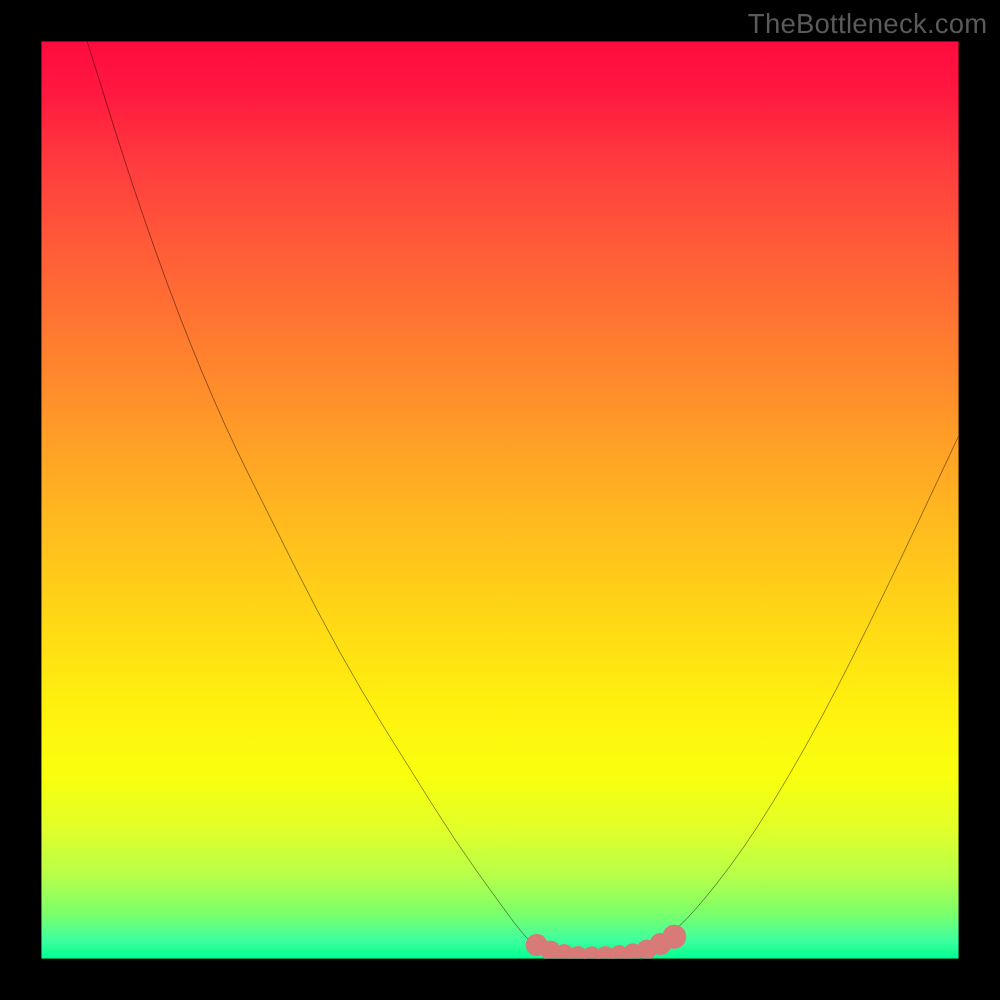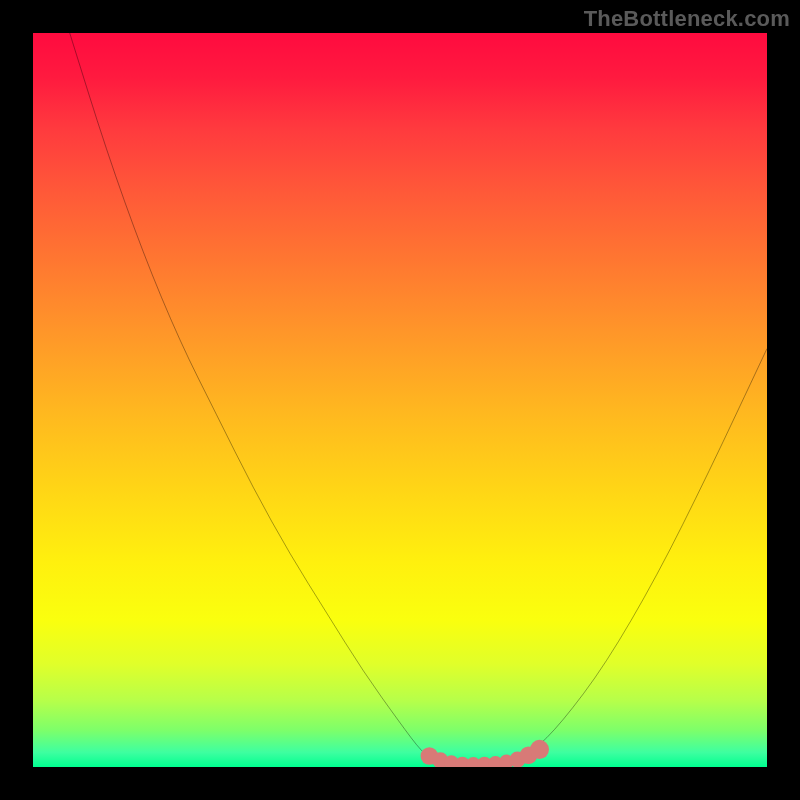--- a/index.html
+++ b/index.html
@@ -56,21 +56,21 @@
     left: 0;
     top: 0;
     width: 100%;
     height: 100%;
   }
   .watermark {
     position: absolute;
     top: 6px;
     right: 10px;
     font-size: 22px;
-    font-weight: 700;
+    font-weight: 400;
     color: #5a5a5a;
     letter-spacing: 0.2px;
   }
 </style>
 </head>
 <body>
 
 <div class="frame">
 
   <div class="watermark">TheBottleneck.com</div>

